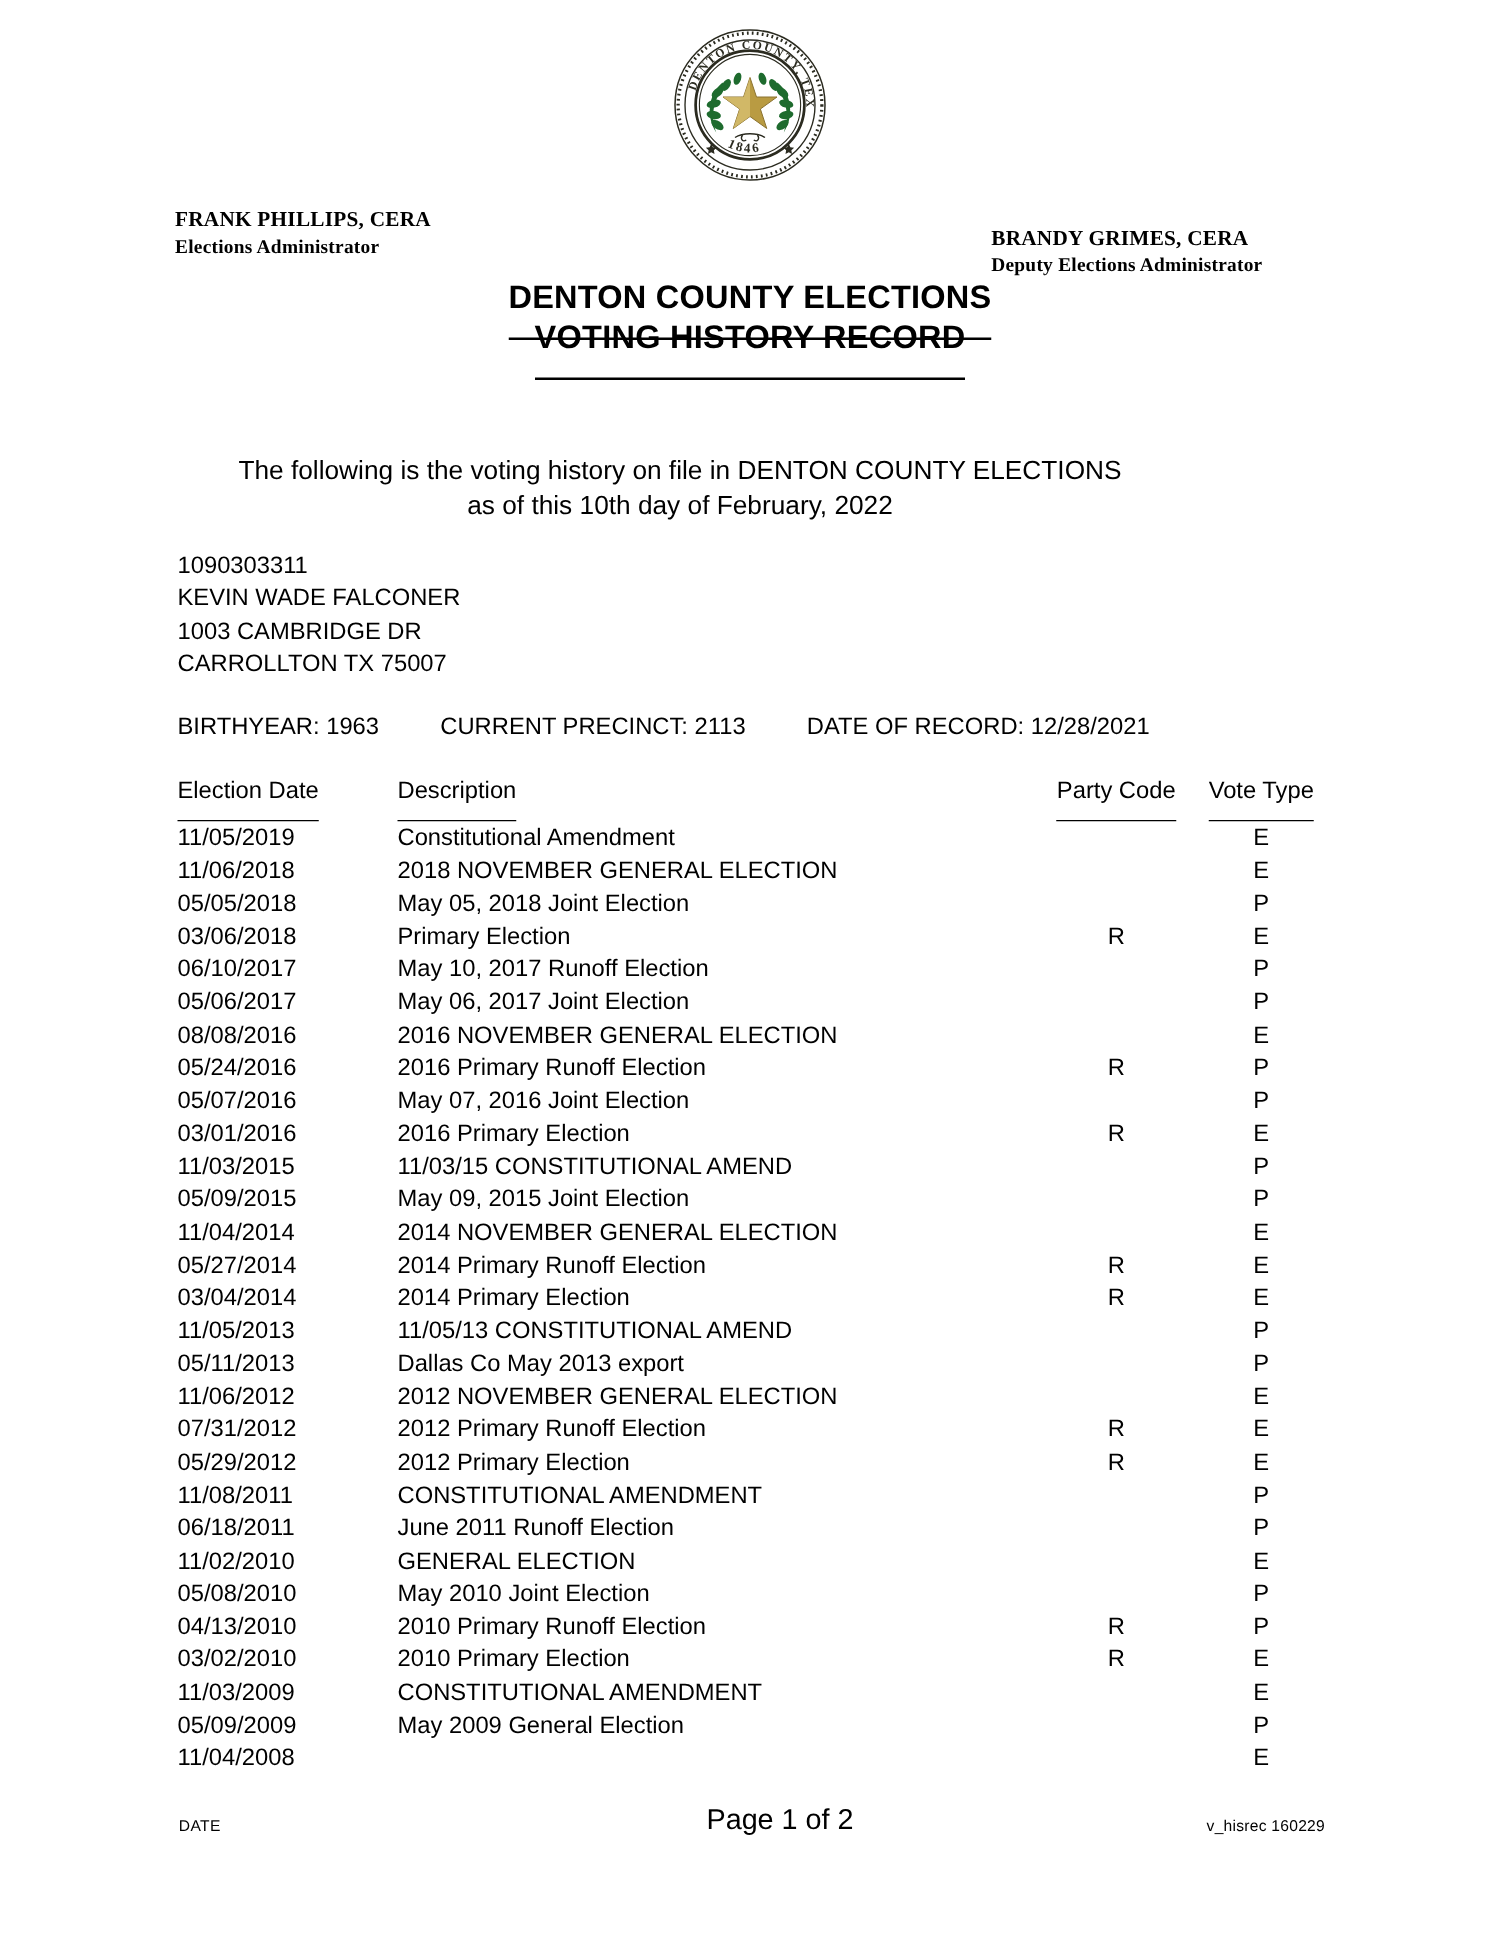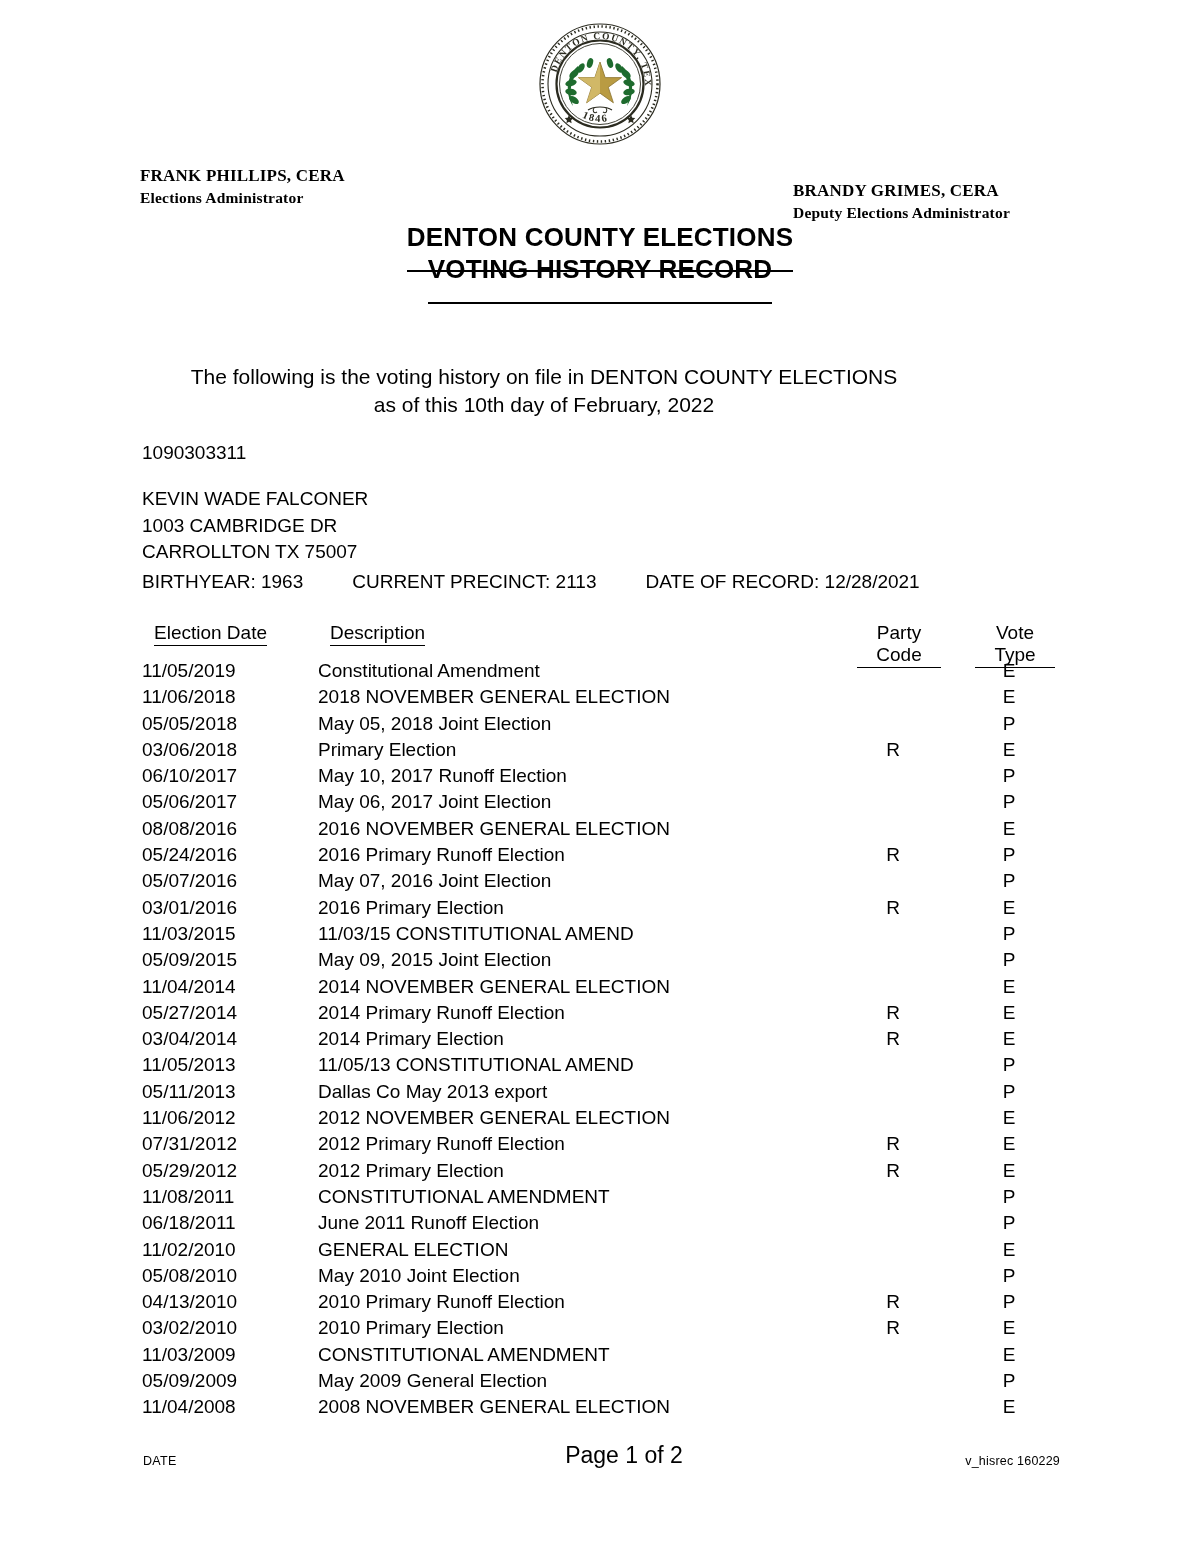--- a/index.html
+++ b/index.html
@@ -108,21 +108,21 @@
   }
 
   
   .voter {
     position: absolute;
     left: 142px;
     top: 440px;
     font-size: 19px;
     line-height: 26px;
   }
-  .voter .vid { margin-bottom: 20px; }
+  .voter .vid { }
   .voter .addr div { line-height: 26.5px; }
 
   .meta {
     position: absolute;
     left: 142px;
     top: 571px;
     font-size: 19px;
     white-space: pre;
   }
   .meta .m2 { margin-left: 49px; }
@@ -147,23 +147,22 @@
   .c-vote  { position: absolute; left: 963px;  top: 0; width: 92px; text-align: center; }
 
   .thead .c-date,
   .thead .c-desc,
   .thead .c-party,
   .thead .c-vote {
     font-size: 19px;
   }
   .thead .u {
     border-bottom: 1.5px solid #000;
-    padding-bottom: 1px;
+    padding-bottom: 12px;
     display: inline-block;
-    margin-left: 12px;
   }
 
   
   .footer {
     position: absolute;
     left: 0;
     top: 1442px;
     width: 1200px;
     height: 40px;
   }
@@ -446,21 +445,20 @@
           <div class="c-vote">E</div>
         </div>
         <div class="trow">
           <div class="c-date">05/09/2009</div>
           <div class="c-desc">May 2009 General Election</div>
           <div class="c-party"></div>
           <div class="c-vote">P</div>
         </div>
         <div class="trow">
           <div class="c-date">11/04/2008</div>
-          <div class="c-desc">2008 NOVEMBER GENERAL ELECTION</div>
           <div class="c-party"></div>
           <div class="c-vote">E</div>
         </div>
       </div>
   </div>
 
   <div class="footer">
     <div class="f-left">DATE</div>
     <div class="f-center">Page 1 of 2</div>
     <div class="f-right">v_hisrec 160229</div>

